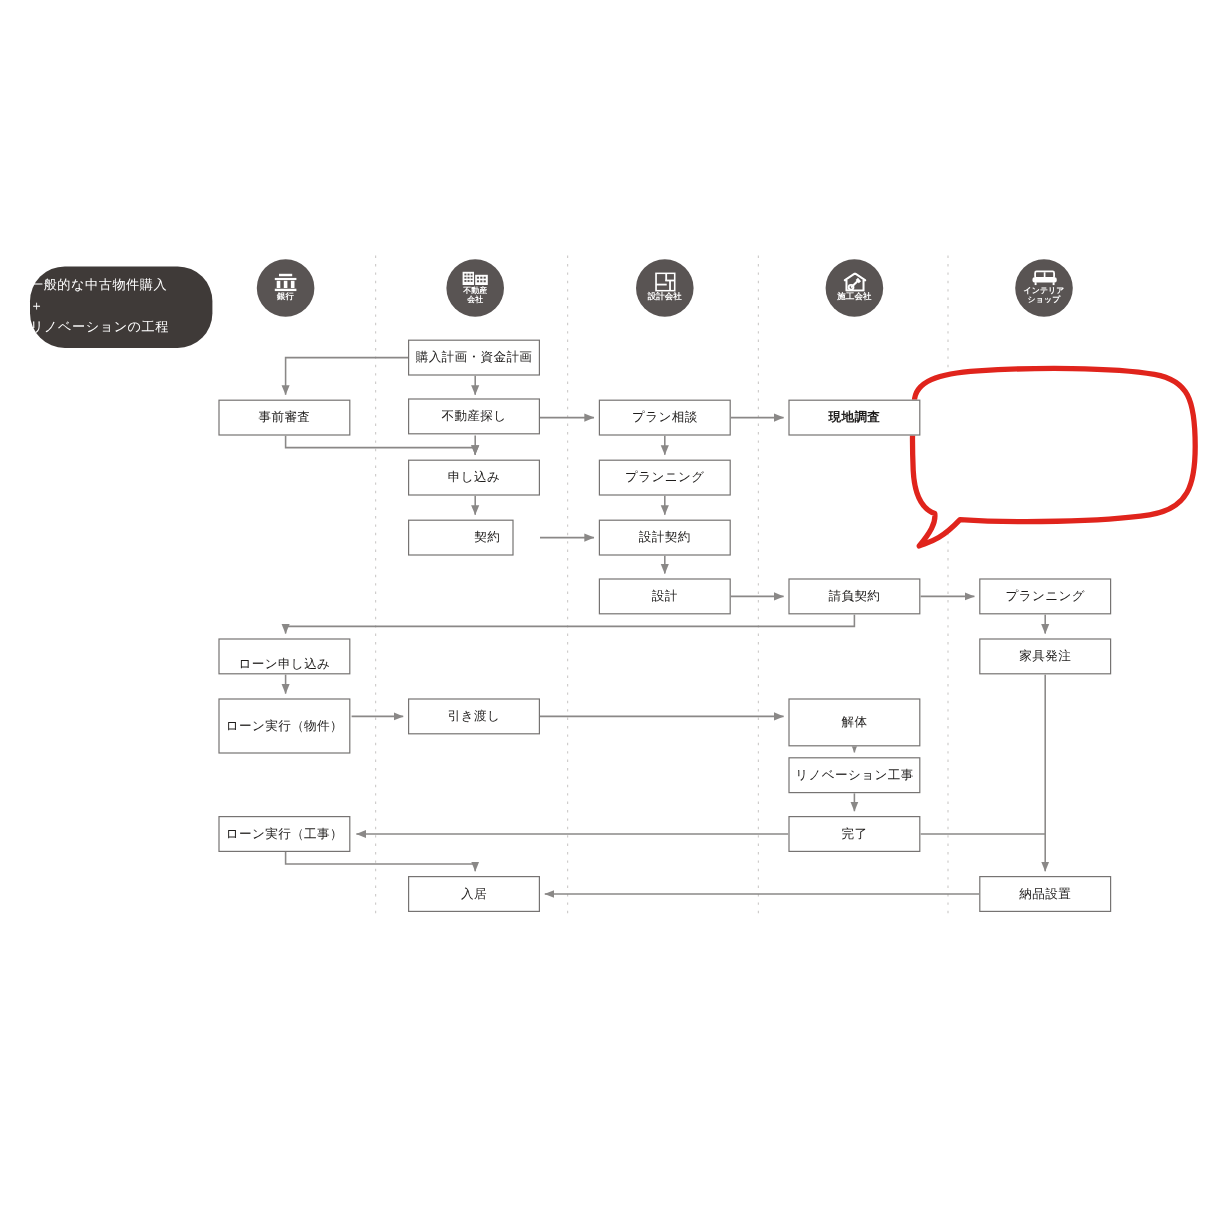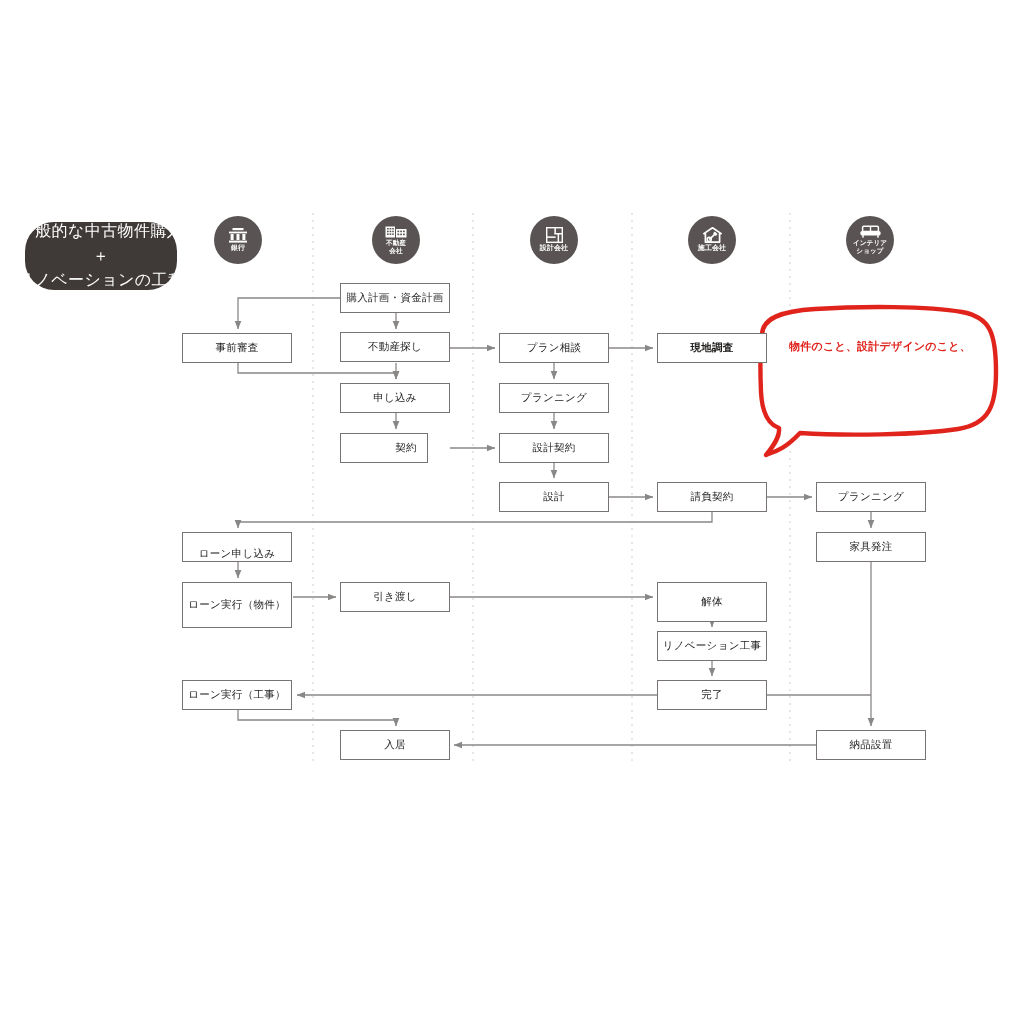--- a/index.html
+++ b/index.html
@@ -27,24 +27,24 @@
     height: 1024px;
     pointer-events: none;
   }
   
   .title-box {
     position: absolute;
     background: #3f3a38;
     color: #ffffff;
     display: flex;
     flex-direction: column;
-    align-items: center;
+    align-items: flex-start;
     justify-content: center;
     line-height: 1.55;
-    font-size: 16px;
+    font-size: 11px;
     letter-spacing: .4px;
     text-align: center;
     border-radius: 29px;
   }
   .title-box > div { white-space: nowrap; }
   
   .col-head {
     position: absolute;
     width: 48px;
     height: 48px;
@@ -329,16 +329,15 @@
       <span>完了</span>
     </div>
   <div class="node" style="left:340px; top:730px; width:110px; height:30px;">
       <span>入居</span>
     </div>
   <div class="node" style="left:816px; top:730px; width:110px; height:30px;">
       <span>納品設置</span>
     </div>
 
   <div class="bubble-text" style="left:766px; top:336px; width:228px;">
-    <div>物件のこと、設計デザインのこと、</div>
   </div>
 
 </div>
 
 </body></html>

